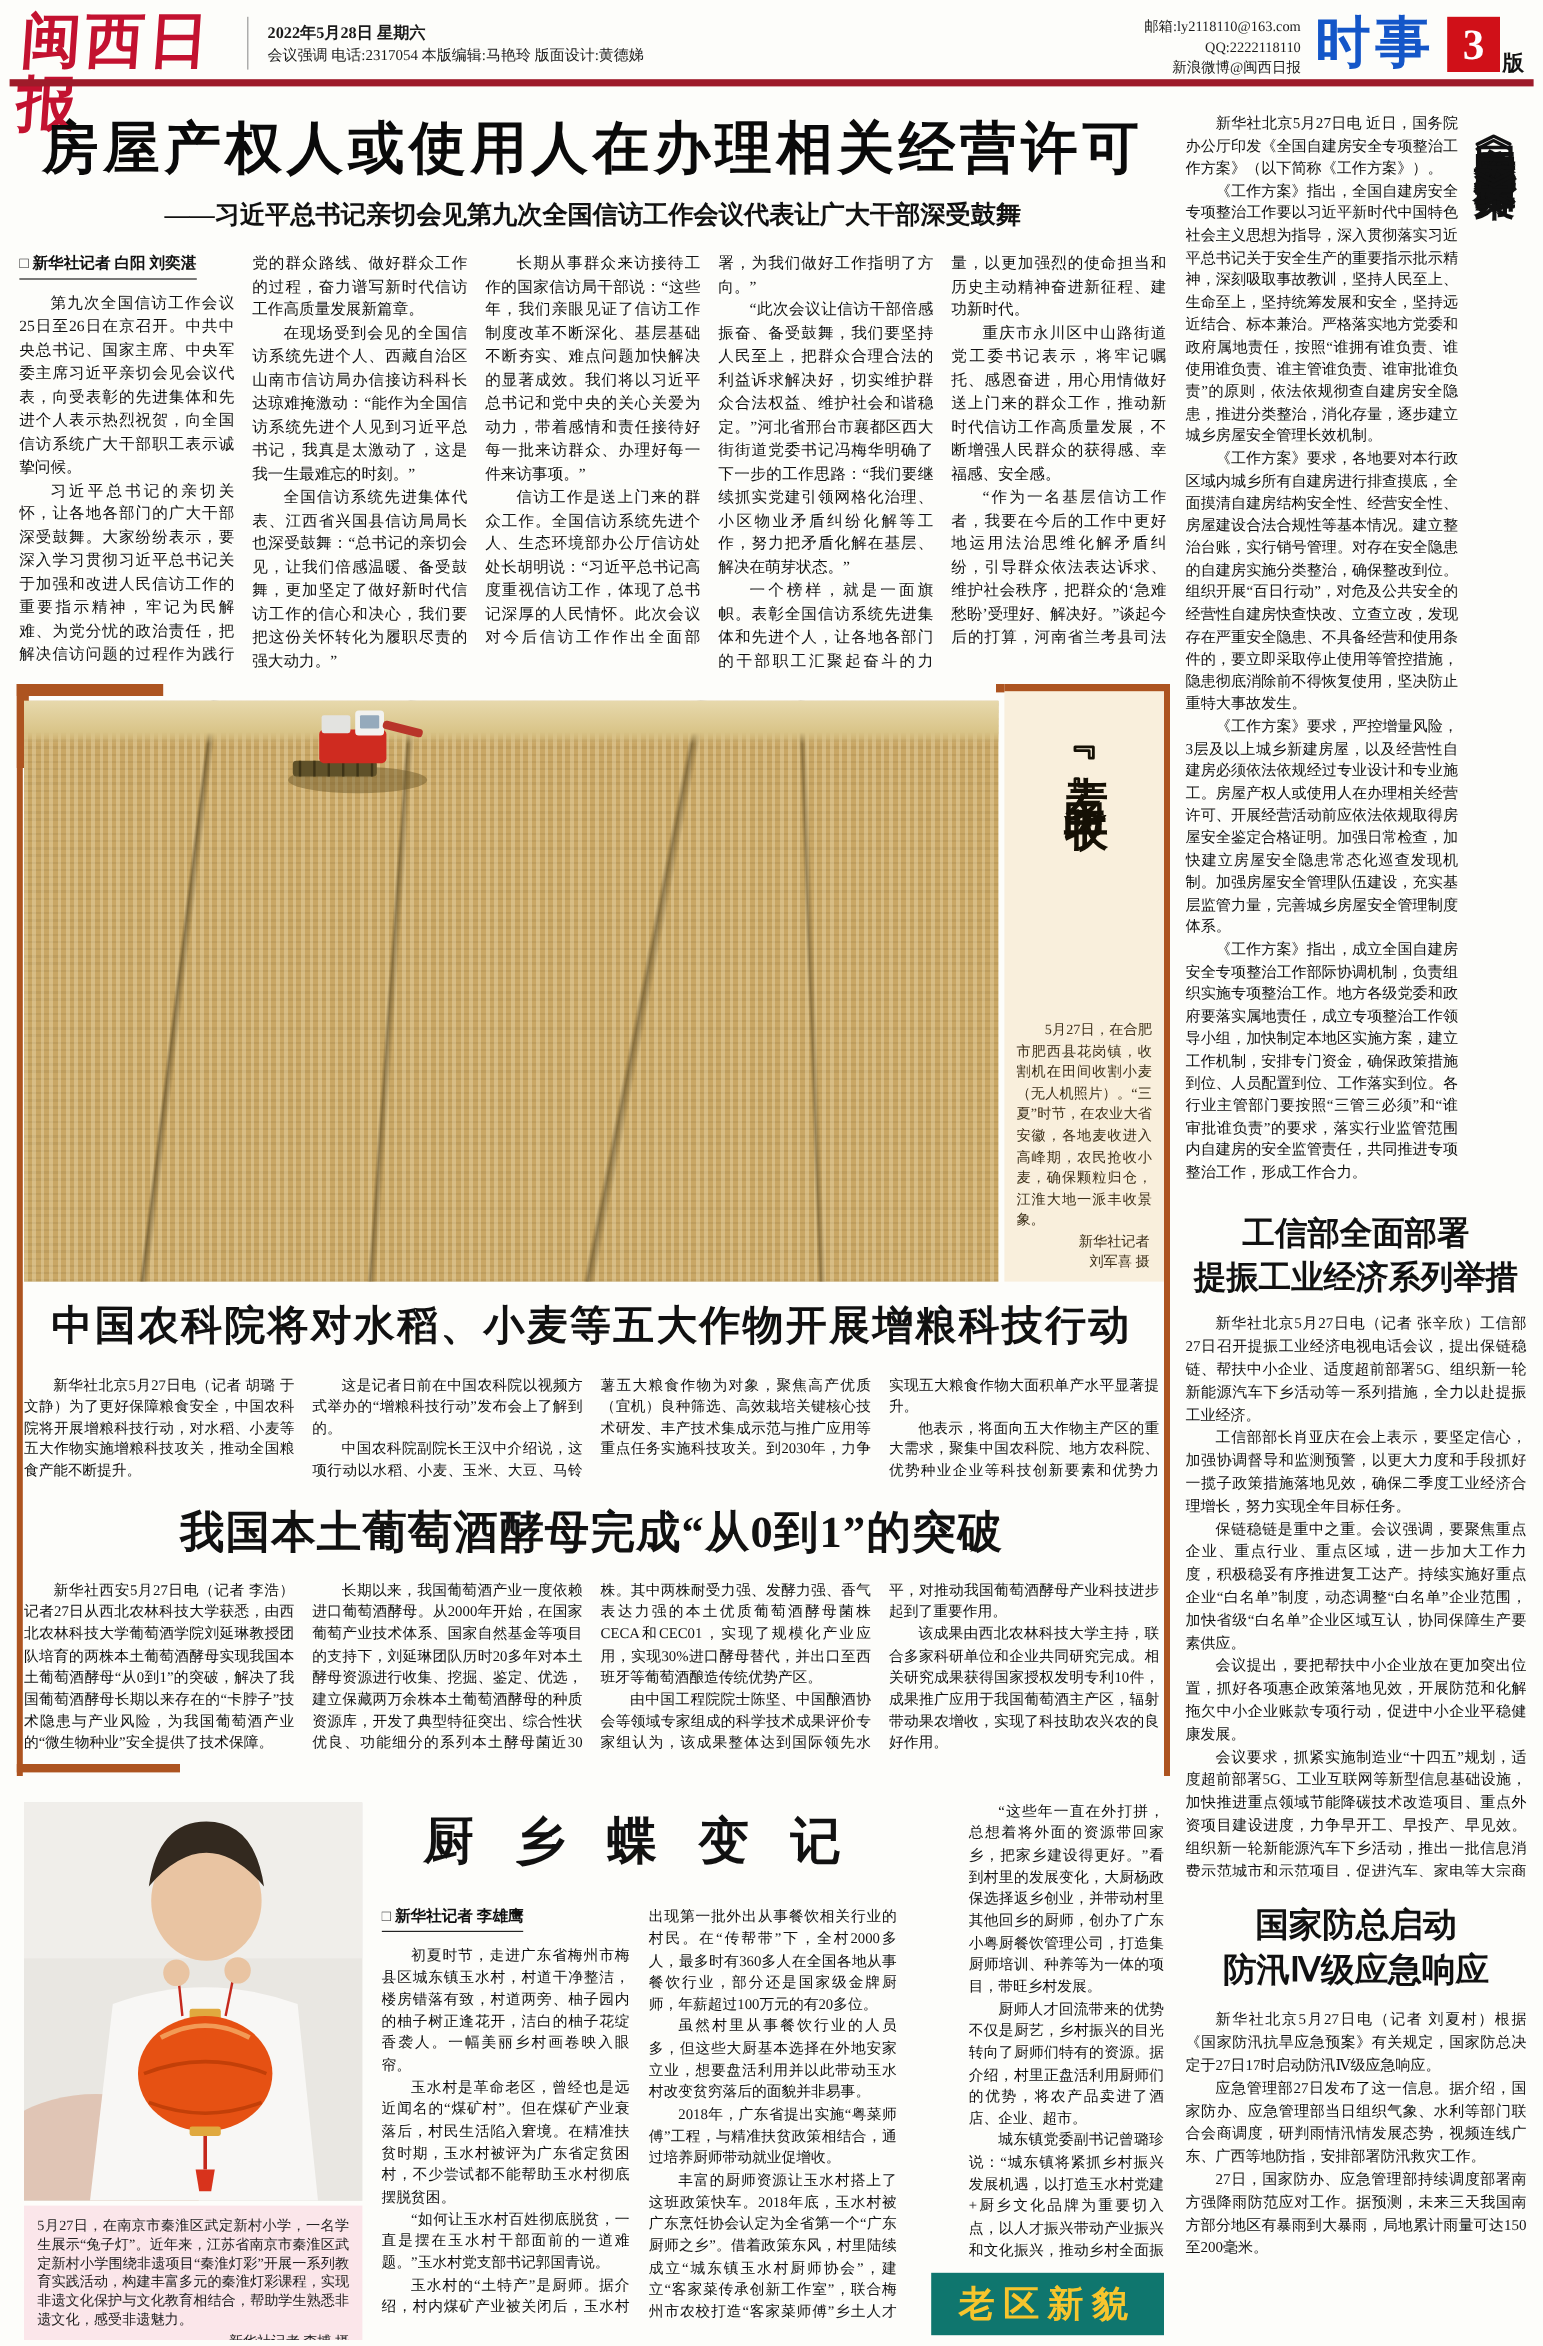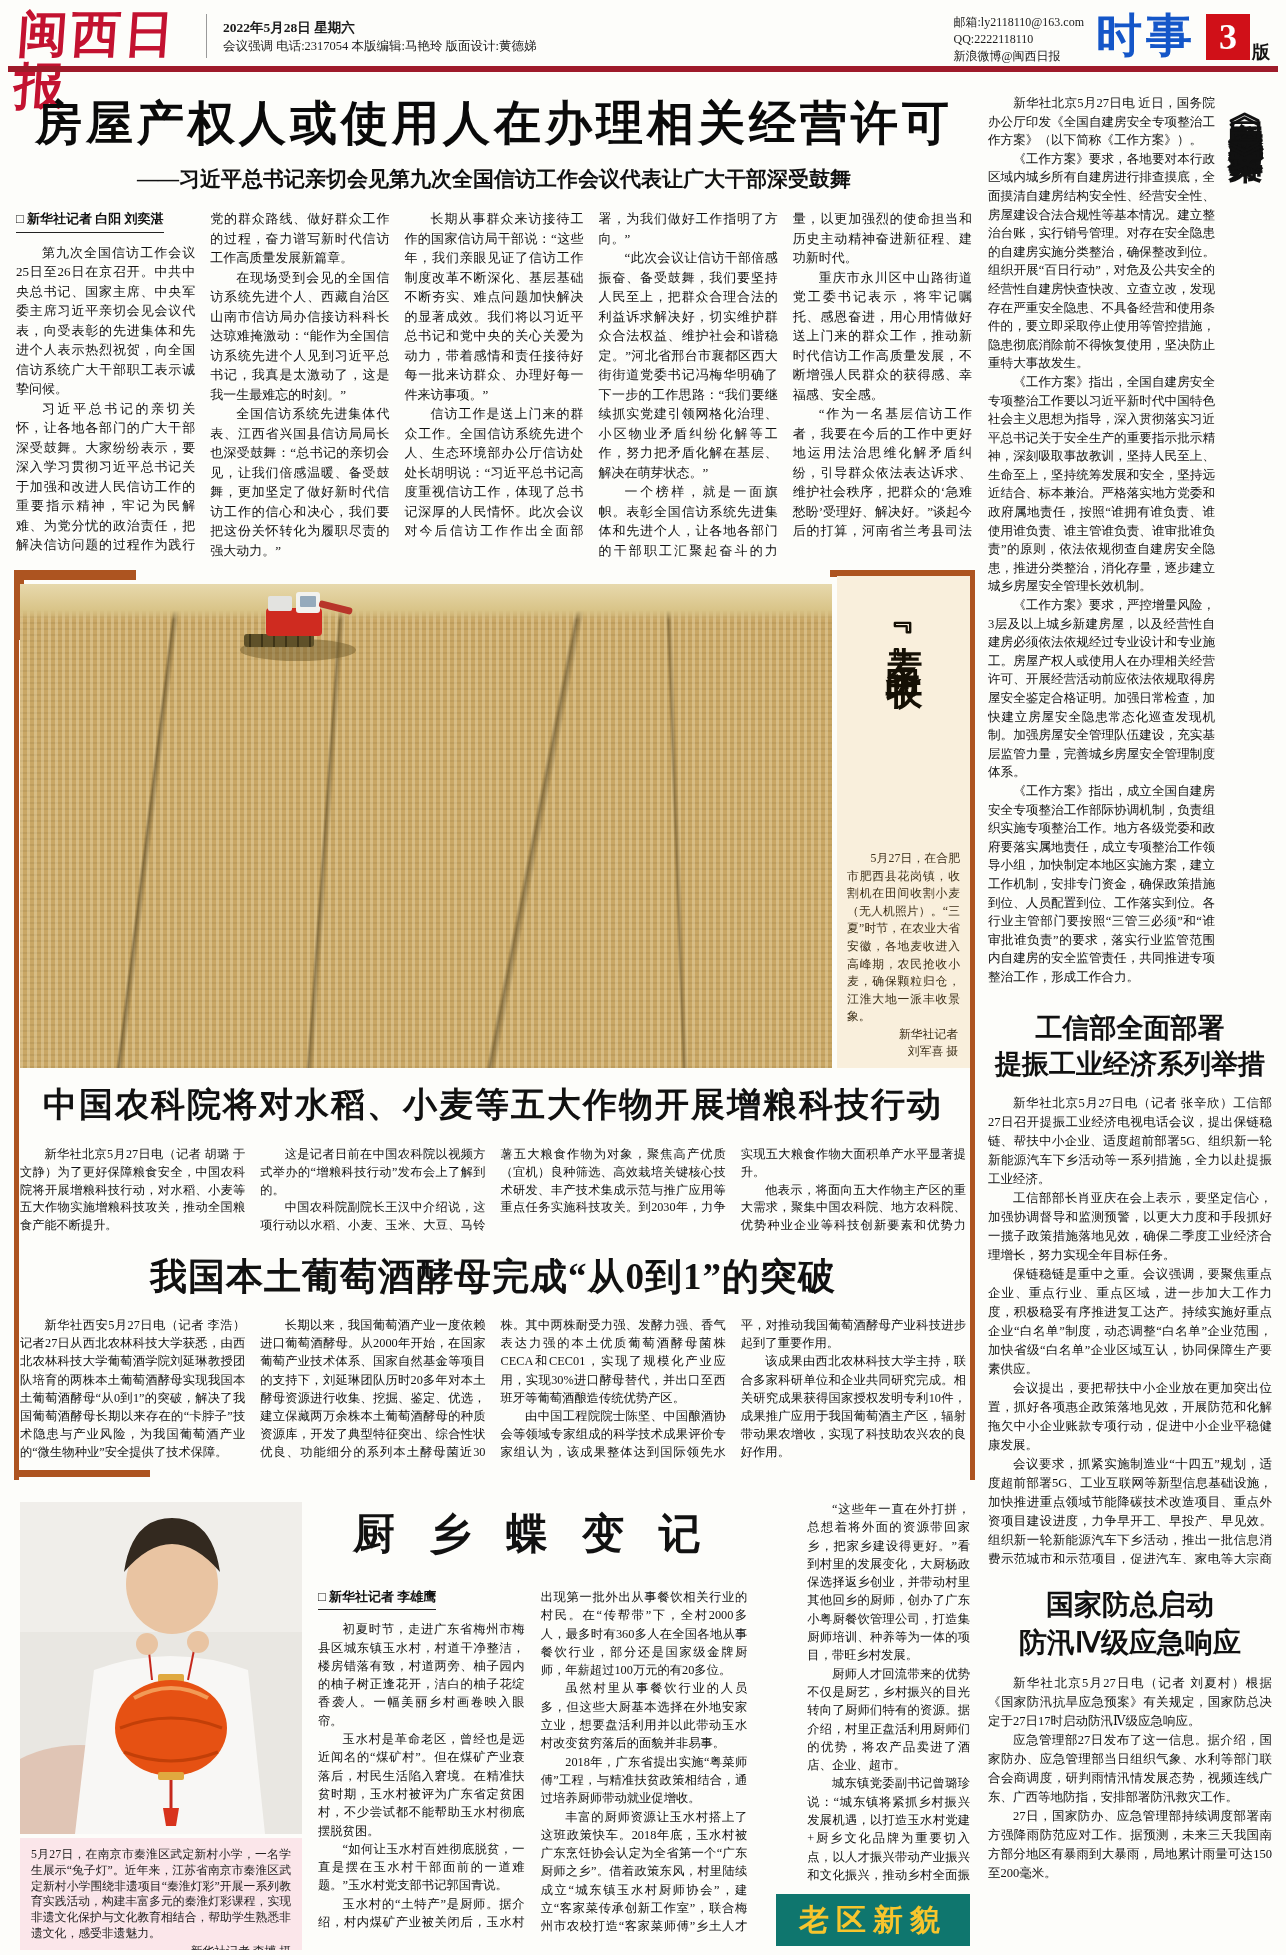--- a/index.html
+++ b/index.html
@@ -9,21 +9,21 @@
   .para{text-indent:2em;margin:0;}
   .jus{text-align:justify;overflow:hidden;}
   .sans{font-family:Liberation Serif, serif;}
   
   #masthead{left:16px;top:8px;width:1254px;height:58px;display:flex;align-items:flex-start;}
   .logo{font-size:50px;line-height:52px;font-weight:900;color:#c31230;letter-spacing:3px;transform:skewX(-4deg);width:190px;}
   .mast-divider{width:1px;height:44px;background:#9a9a9a;margin:6px 16px 0 0;}
   .mast-left{margin-top:10px;font-size:12.5px;line-height:19px;color:#1a1a1a;}
   .mast-date{font-weight:bold;font-size:13.5px;}
   .mast-right{margin-left:auto;display:flex;align-items:flex-start;}
-  .contact{text-align:left;font-size:12px;line-height:17px;margin:6px 12px 0 0;color:#1a1a1a;}
+  .contact{text-align:right;font-size:12px;line-height:17px;margin:6px 12px 0 0;color:#1a1a1a;}
   .section-name{font-size:46px;line-height:52px;font-weight:bold;color:#1456c8;letter-spacing:4px;margin-top:2px;}
   .page-box{width:44px;height:46px;background:#d01018;color:#fff;font-size:36px;font-weight:bold;
             display:flex;align-items:center;justify-content:center;margin:6px 2px 0 10px;}
   .page-word{font-size:18px;font-weight:bold;margin-top:32px;}
   #red-rule{left:8px;top:66px;width:1270px;height:6px;background:#9e1b2a;}
   
   #top-story{left:16px;top:84px;width:956px;}
   #top-story h1{font-size:47px;letter-spacing:4px;text-align:center;margin:8px 0 10px;font-weight:bold;color:#0a0a0a;}
   .subhead{text-align:center;font-size:21px;font-weight:bold;margin:0 0 16px;}
   .top-body{height:352px;font-size:13px;line-height:19.5px;columns:5;column-gap:15px;}
@@ -129,22 +129,22 @@
         <p class="para">重庆市永川区中山路街道党工委书记表示，将牢记嘱托、感恩奋进，用心用情做好送上门来的群众工作，推动新时代信访工作高质量发展，不断增强人民群众的获得感、幸福感、安全感。</p>
         <p class="para">“作为一名基层信访工作者，我要在今后的工作中更好地运用法治思维化解矛盾纠纷，引导群众依法表达诉求、维护社会秩序，把群众的‘急难愁盼’受理好、解决好。”谈起今后的打算，河南省兰考县司法和信访局副局长孙兰花干劲十足。</p>
       </div>
 
   </div>
 </div>
 
 <div id="gov-story" class="abs">
   <div class="gov-body jus">
       <p class="para">新华社北京5月27日电  近日，国务院办公厅印发《全国自建房安全专项整治工作方案》（以下简称《工作方案》）。</p>
+      <p class="para">《工作方案》指出，全国自建房安全专项整治工作要以习近平新时代中国特色社会主义思想为指导，深入贯彻落实习近平总书记关于安全生产的重要指示批示精神，深刻吸取事故教训，坚持人民至上、生命至上，坚持统筹发展和安全，坚持远近结合、标本兼治。严格落实地方党委和政府属地责任，按照“谁拥有谁负责、谁使用谁负责、谁主管谁负责、谁审批谁负责”的原则，依法依规彻查自建房安全隐患，推进分类整治，消化存量，逐步建立城乡房屋安全管理长效机制。</p>
       <p class="para">《工作方案》要求，各地要对本行政区域内城乡所有自建房进行排查摸底，全面摸清自建房结构安全性、经营安全性、房屋建设合法合规性等基本情况。建立整治台账，实行销号管理。对存在安全隐患的自建房实施分类整治，确保整改到位。组织开展“百日行动”，对危及公共安全的经营性自建房快查快改、立查立改，发现存在严重安全隐患、不具备经营和使用条件的，要立即采取停止使用等管控措施，隐患彻底消除前不得恢复使用，坚决防止重特大事故发生。</p>
-      <p class="para">《工作方案》指出，全国自建房安全专项整治工作要以习近平新时代中国特色社会主义思想为指导，深入贯彻落实习近平总书记关于安全生产的重要指示批示精神，深刻吸取事故教训，坚持人民至上、生命至上，坚持统筹发展和安全，坚持远近结合、标本兼治。严格落实地方党委和政府属地责任，按照“谁拥有谁负责、谁使用谁负责、谁主管谁负责、谁审批谁负责”的原则，依法依规彻查自建房安全隐患，推进分类整治，消化存量，逐步建立城乡房屋安全管理长效机制。</p>
       <p class="para">《工作方案》要求，严控增量风险，3层及以上城乡新建房屋，以及经营性自建房必须依法依规经过专业设计和专业施工。房屋产权人或使用人在办理相关经营许可、开展经营活动前应依法依规取得房屋安全鉴定合格证明。加强日常检查，加快建立房屋安全隐患常态化巡查发现机制。加强房屋安全管理队伍建设，充实基层监管力量，完善城乡房屋安全管理制度体系。</p>
       <p class="para">《工作方案》指出，成立全国自建房安全专项整治工作部际协调机制，负责组织实施专项整治工作。地方各级党委和政府要落实属地责任，成立专项整治工作领导小组，加快制定本地区实施方案，建立工作机制，安排专门资金，确保政策措施到位、人员配置到位、工作落实到位。各行业主管部门要按照“三管三必须”和“谁审批谁负责”的要求，落实行业监管范围内自建房的安全监管责任，共同推进专项整治工作，形成工作合力。</p>
     </div>
   <div class="gov-vhead sans">国务院办公厅印发《全国自建房安全专项整治工作方案》</div>
 </div>
 
 <div id="fr-left" class="abs frame"></div>
 <div id="fr-right" class="abs frame"></div>
 <div id="fr-tl-h" class="abs frame"></div>
 <div id="fr-tl-v" class="abs frame"></div>

